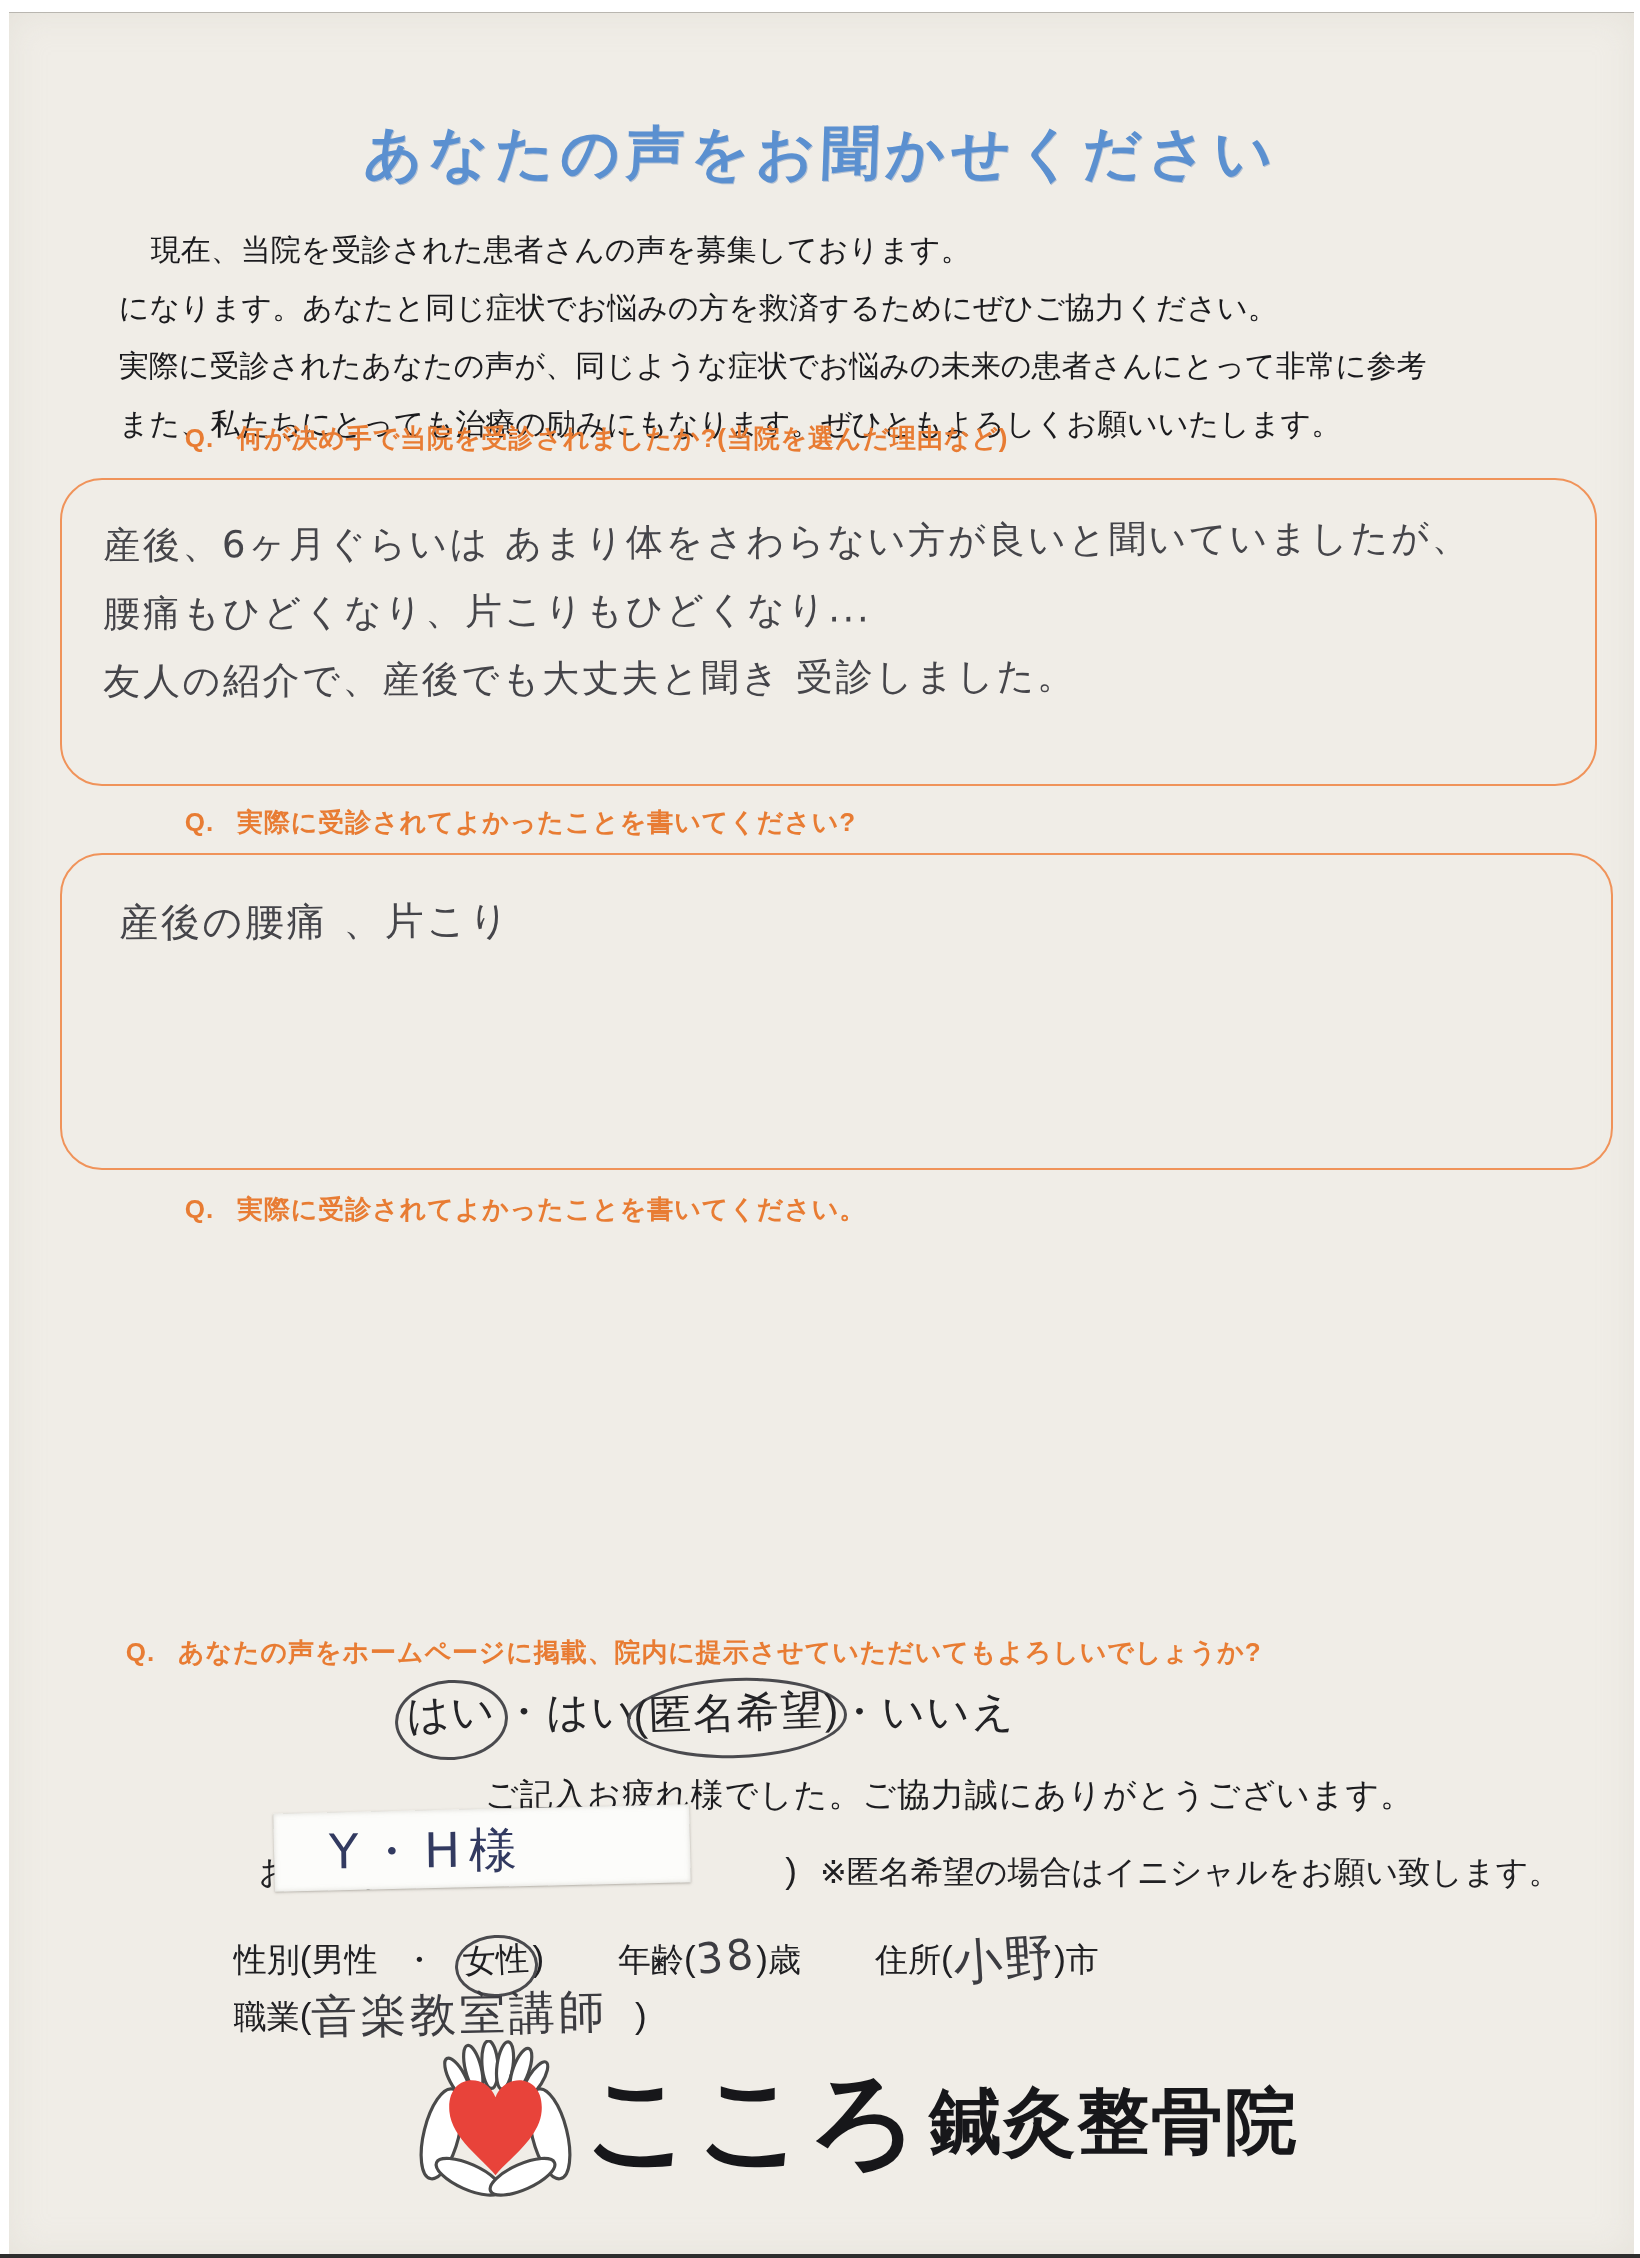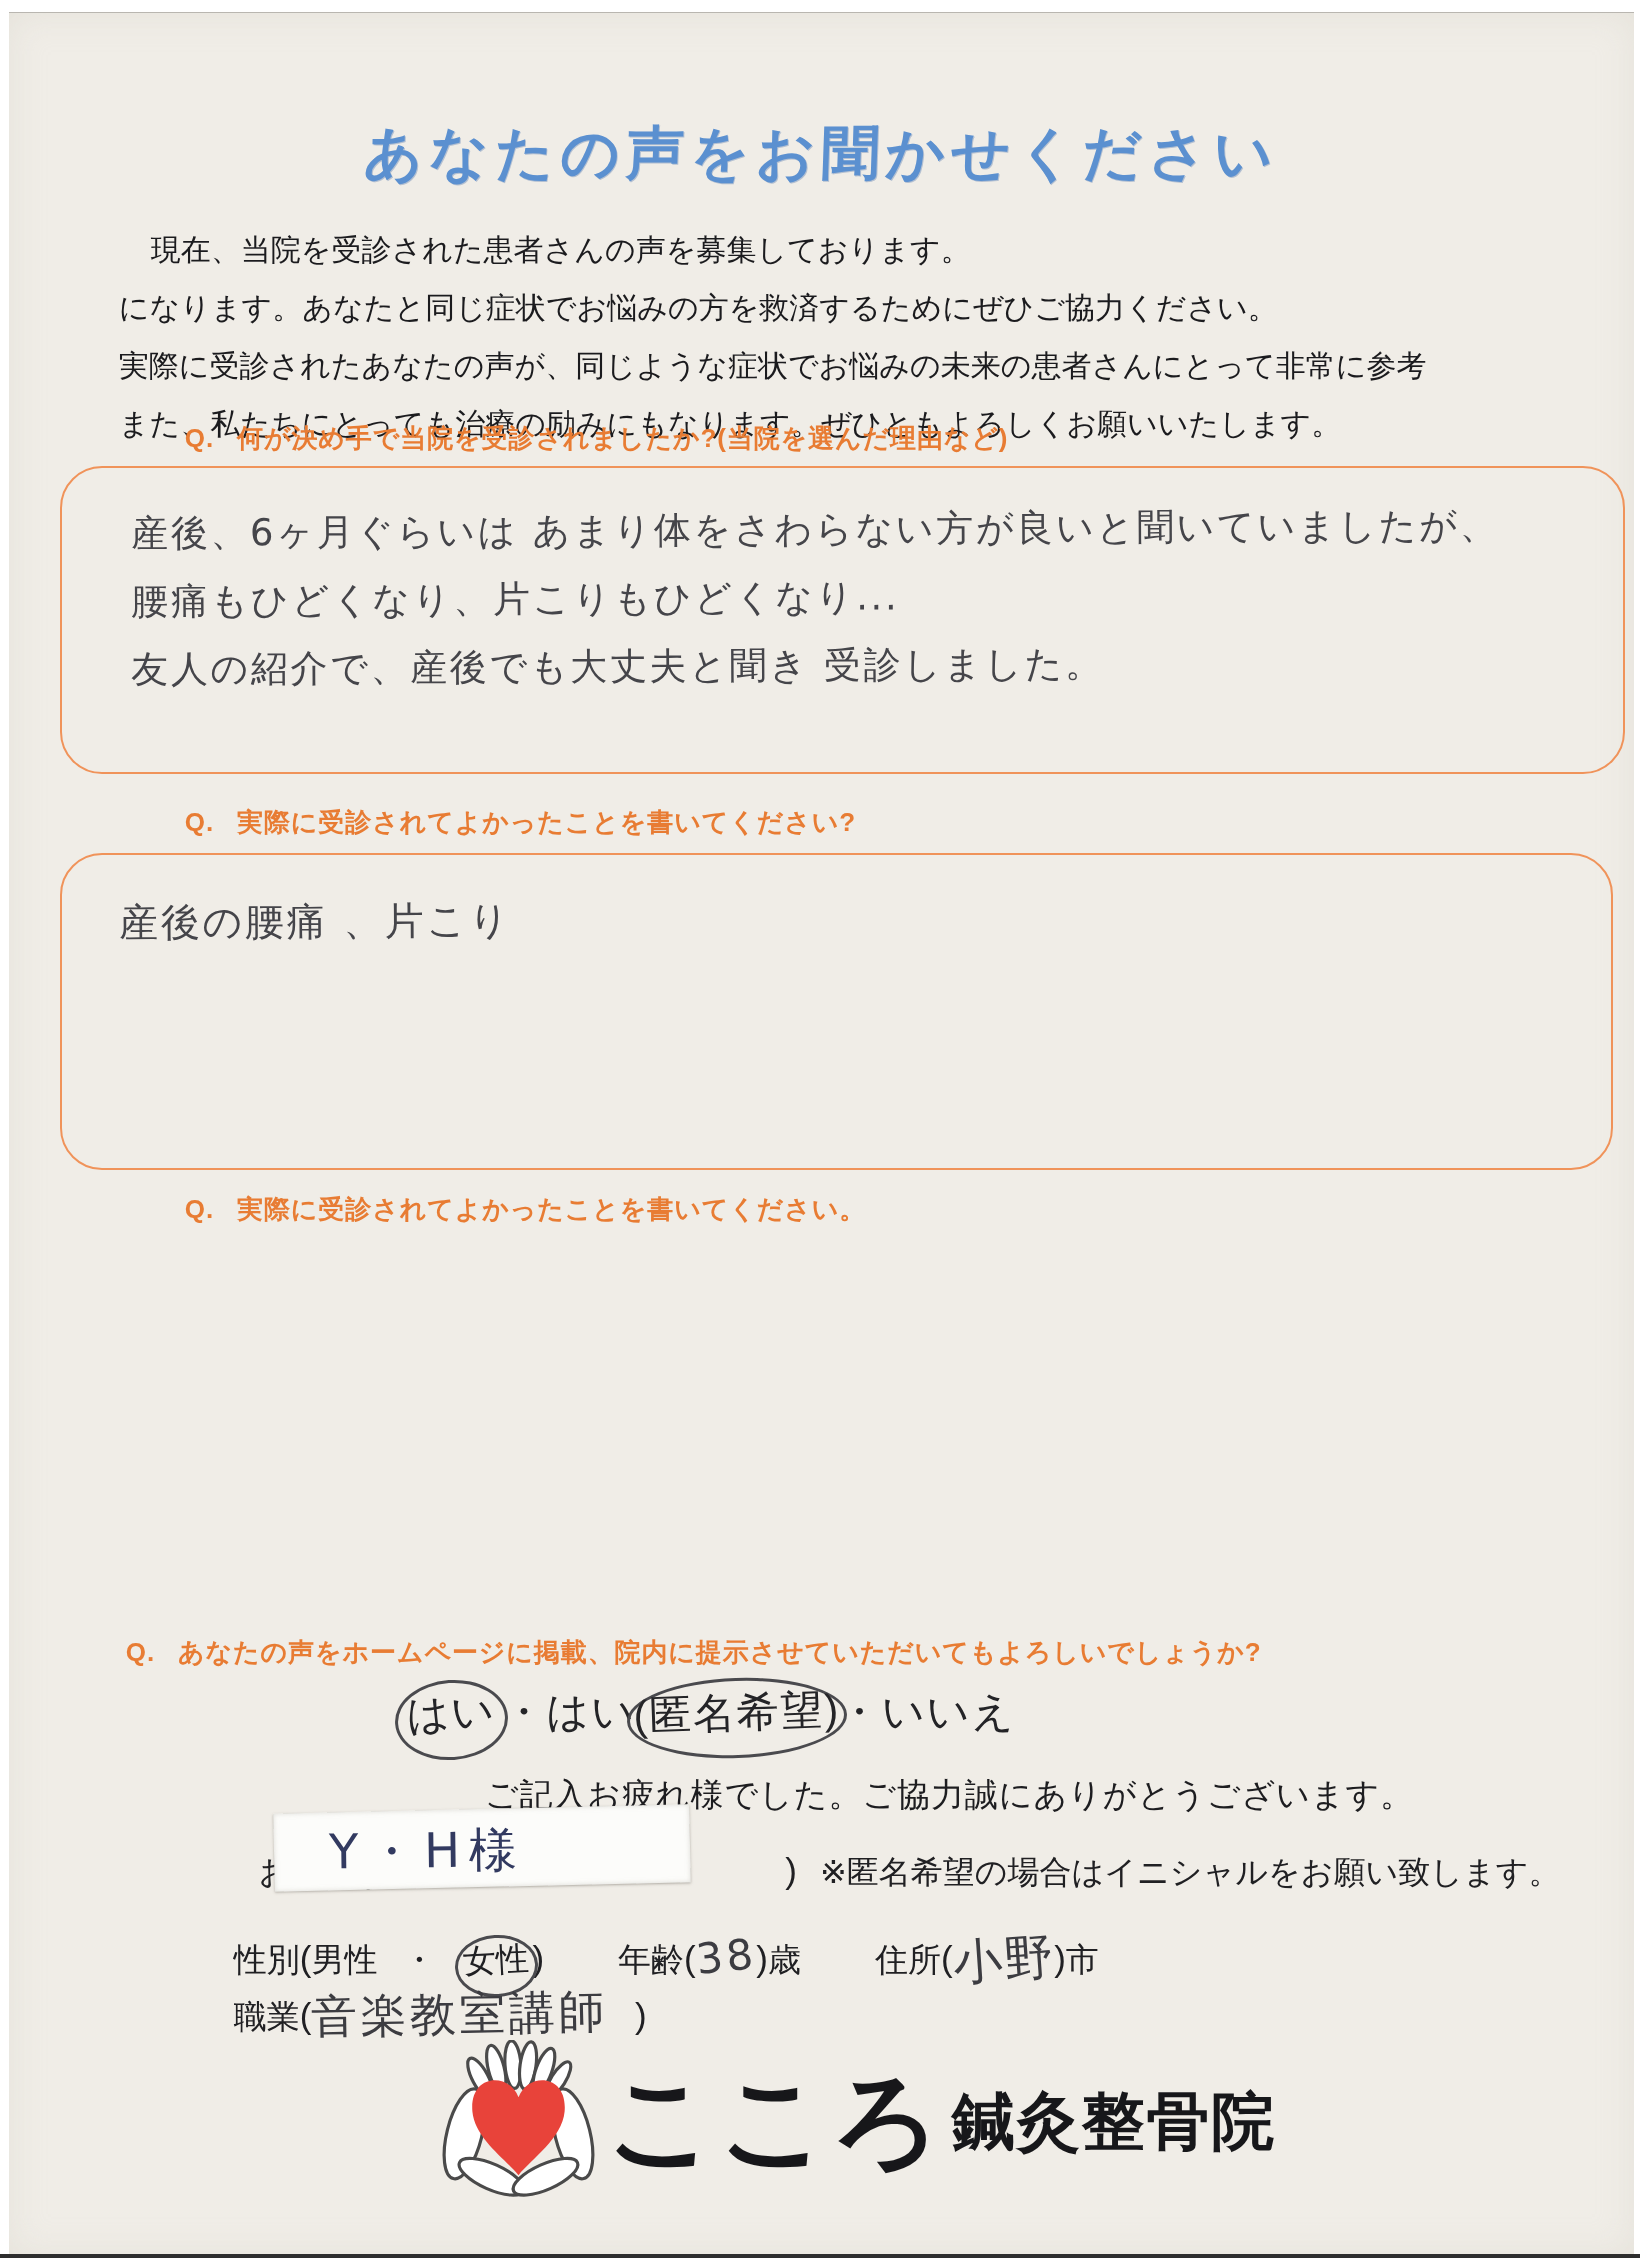--- a/index.html
+++ b/index.html
@@ -68,40 +68,40 @@
     transform:rotate(.6deg);
   }
   .hand-38{font-size:42px;color:#3c3c41;letter-spacing:3.5px;transform:rotate(-6deg);display:inline-block;}
   .hand-addr{font-size:49px;color:#3c3c41;transform:rotate(-4deg) translateY(5.3px);display:inline-block;letter-spacing:1.8px;}
   .hand-occ{font-size:46px;color:#3c3c41;transform:rotate(-1deg) translateY(1.8px);display:inline-block;letter-spacing:3.5px;}
   .name-note{margin-left:23px;font-size:32px;}
 
   
   .logo{position:absolute;top:2027px;left:0;width:100%;display:flex;justify-content:center;align-items:center;gap:8.8px;margin-left:36px;}
   .logo-kana{font-size:108px;font-weight:900;color:#17171a;font-family:"DejaVu Sans",sans-serif;letter-spacing:1.8px;transform:scaleY(.98);}
-  .logo-kanji{font-size:63px;font-weight:bold;color:#17171a;font-family:"DejaVu Serif","Liberation Serif",serif;letter-spacing:1.8px;}
+  .logo-kanji{font-size:72px;font-weight:bold;color:#17171a;font-family:"DejaVu Serif","Liberation Serif",serif;letter-spacing:1.8px;}
 </style>
 </head>
 <body>
 
 <div class="page">
 
   <div class="title">あなたの声をお聞かせください</div>
 
   <div class="intro">
     <div class="indent">現在、当院を受診された患者さんの声を募集しております。</div>
     <div>になります。あなたと同じ症状でお悩みの方を救済するためにぜひご協力ください。</div>
     <div>実際に受診されたあなたの声が、同じような症状でお悩みの未来の患者さんにとって非常に参考</div>
     <div>また、私たちにとっても治療の励みにもなります。ぜひともよろしくお願いいたします。</div>
   </div>
 
   <div class="qhead" style="top:408px;left:176px;">
     <span class="qmark">Q.</span><span>何が決め手で当院を受診されましたか?(当院を選んだ理由など)</span>
   </div>
-  <div class="abox box1" style="top:453px;height:304px;padding-left:28px;">
+  <div class="abox box1" style="top:465px;height:304px;">
     <div class="hand hand-lines">
       <div class="hand-line">産後、6ヶ月ぐらいは あまり体をさわらない方が良いと聞いていましたが、</div>
       <div class="hand-line">腰痛もひどくなり、片こりもひどくなり...</div>
       <div class="hand-line">友人の紹介で、産後でも大丈夫と聞き 受診しました。</div>
     </div>
   </div>
 
   <div class="qhead" style="top:792px;left:176px;">
     <span class="qmark">Q.</span><span>実際に受診されてよかったことを書いてください?</span>
   </div>

